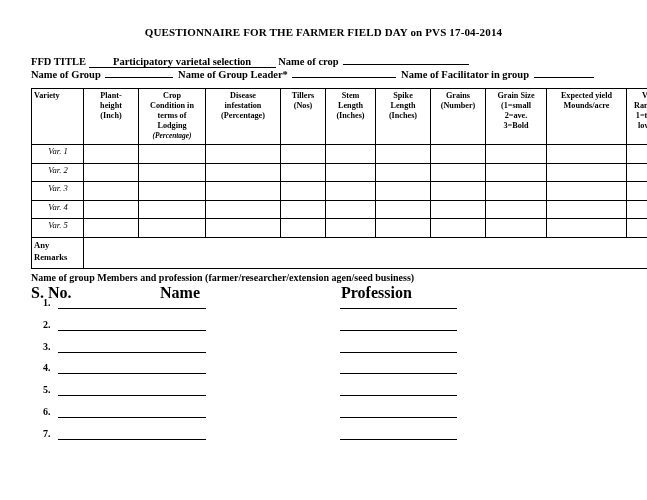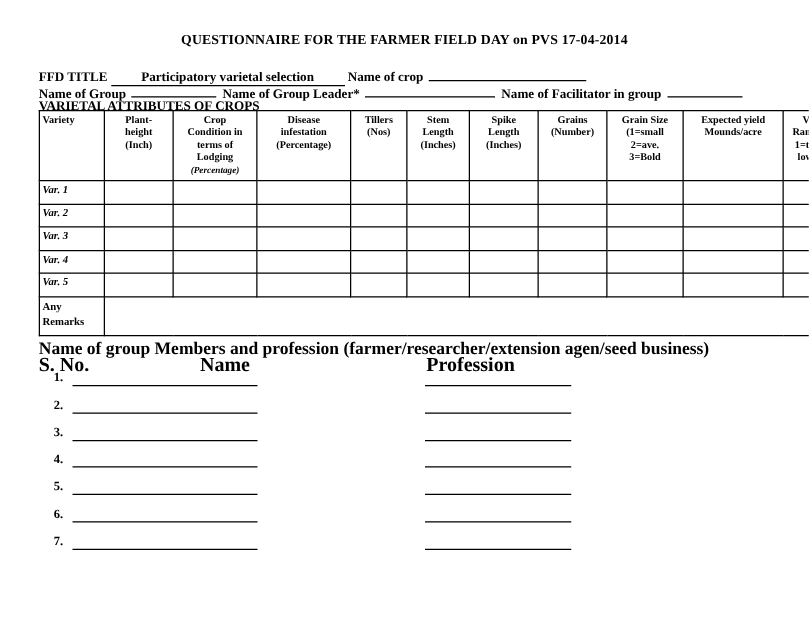--- a/index.html
+++ b/index.html
@@ -90,26 +90,27 @@
     height: 52px;
     vertical-align: top;
     padding-top: 2px;
   }
   .attr-table th.col-variety {
     text-align: left;
     padding-left: 2px;
   }
   .attr-table td.rowlabel {
     font-style: italic;
-    font-weight: bold;
+    font-weight: normal;
     font-size: 8.6px;
     padding-left: 2px;
     height: 15.5px;
     vertical-align: top;
     line-height: 1.25;
+    text-align: center;
   }
   .attr-table td.databox {
     height: 15.5px;
   }
   .attr-table td.remarks-label {
     font-weight: bold;
     font-size: 8.6px;
     padding-left: 2px;
     line-height: 1.45;
     height: 28px;
@@ -142,21 +143,21 @@
     font-weight: bold;
     font-size: 10px;
   }
 
   
   .members-title {
     position: absolute;
     left: 31px;
     top: 272px;
     font-weight: bold;
-    font-size: 14px;
+    font-size: 10px;
   }
   .members-head {
     position: absolute;
     top: 284px;
     font-weight: bold;
     font-size: 16px;
   }
   .mh-sno  { left: 31px; }
   .mh-name { left: 160px; }
   .mh-prof { left: 341px; }
@@ -211,21 +212,20 @@
     <span class="blank" style="width:60px;"></span>
   </div>
 
   <div class="hdr-line hdr-line-1">
     <span>FFD TITLE</span>
     <span class="filled" style="width:175px;">Participatory varietal selection</span>
     <span>Name of crop</span>
     <span class="blank" style="width:126px;"></span>
   </div>
 
-  <div class="section-label">VARIETAL ATTRIBUTES OF CROPS</div>
 
   <table class="attr-table">
     <thead>
       <tr>
         <th class="col-variety w-variety">
           <span>Variety</span>
         </th>
         <th class="w-plant">
           <span>Plant-</span><br>
           <span>height</span><br>

